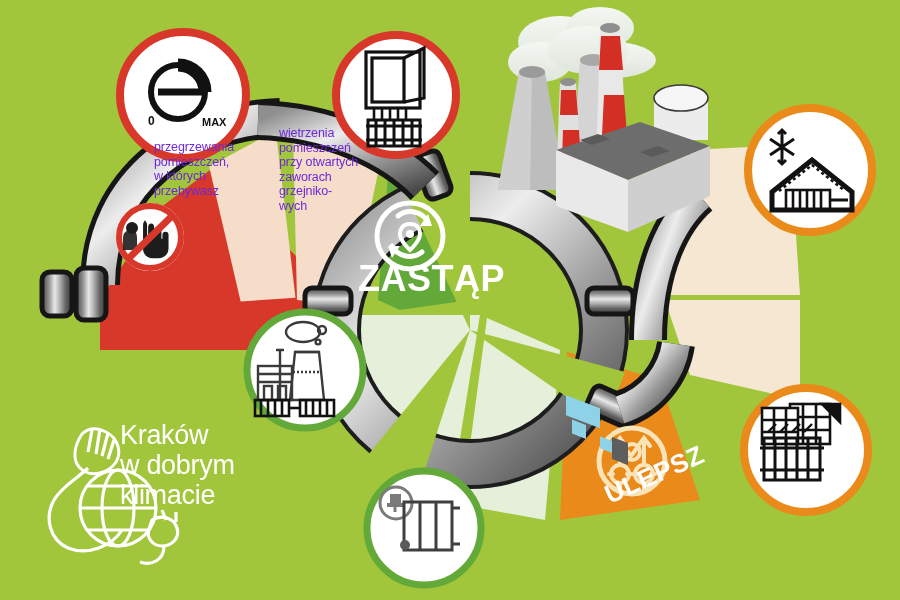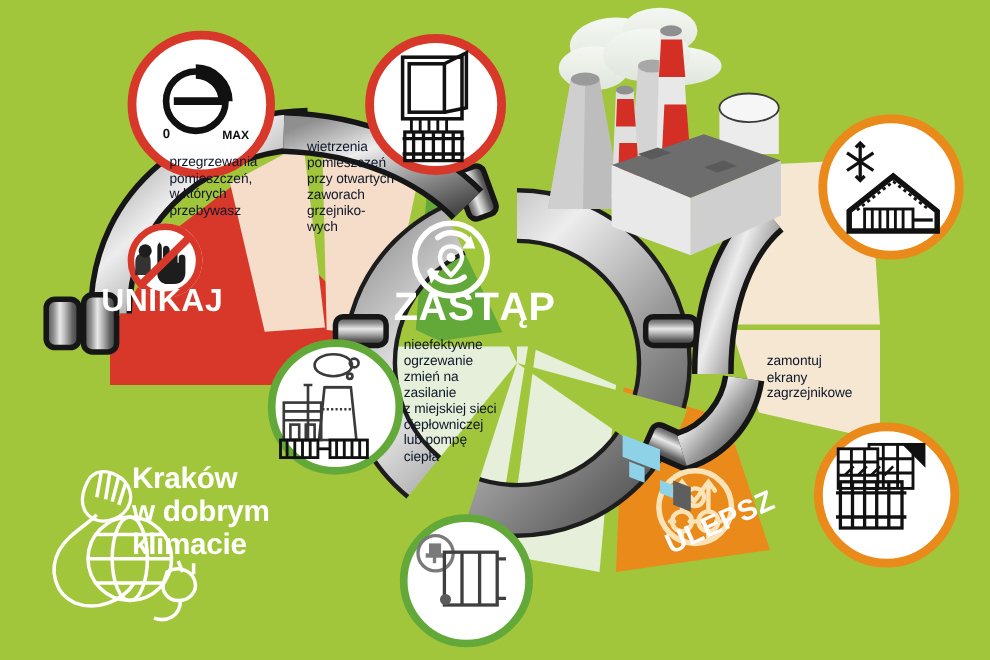--- a/index.html
+++ b/index.html
@@ -10,39 +10,39 @@
     position:relative;
   }
   #stage { position:absolute; inset:0; width:900px; height:600px; }
   svg.layer { position:absolute; left:0; top:0; width:900px; height:600px; }
 
   .wedge-text {
     position:absolute;
     font-family:"Liberation Sans", sans-serif;
     font-size:12.5px;
     line-height:1.16;
-    color:#0f172a;
+    color:#6d28d9;
     white-space:pre-line;
     letter-spacing:-0.1px;
   }
   .wedge-text.ctr { text-align:left; }
   .wedge-text.lft { text-align:left; }
 
   .cat-label {
     position:absolute;
     color:#ffffff;
     font-weight:bold;
     letter-spacing:0.5px;
   }
 
   .logo-text {
     position:absolute;
     color:#ffffff;
     font-size:27px;
-    font-weight:bold;
+    font-weight:normal;
     line-height:1.12;
     white-space:pre-line;
     letter-spacing:-0.3px;
   }
 </style>
 </head>
 <body>
 
 <div id="stage">
 
@@ -356,35 +356,23 @@
 przebywasz</div>
 
   <div class="wedge-text lft" style="left:279px; top:126px; width:110px;">wietrzenia
 pomieszczeń
 przy otwartych
 zaworach
 grzejniko-
 wych</div>
 
 
-  <div class="wedge-text lft" style="left:697px; top:321px; width:125px;">zamontuj
-ekrany
-zagrzejnikowe</div>
-
-  <div class="wedge-text lft" style="left:367px; top:306px; width:118px;">nieefektywne
-ogrzewanie
-zmień na
-zasilanie
-z miejskiej sieci
-ciepłowniczej
-lub pompę
-ciepła</div>
-
-
-  <div class="cat-label" style="left:92px; top:258px; font-size:29px;">UNIKAJ</div>
+
+
+
 
   <div class="cat-label" style="left:358px; top:258px; font-size:36px;">ZASTĄP</div>
 
   <div class="cat-label" style="left:600px; top:482px; font-size:26px; transform:rotate(-24deg); transform-origin:left top;">ULEPSZ</div>
 
   <div class="logo-text" style="left:120px; top:420px; width:180px;">Kraków
 w dobrym
 klimacie</div>
 
 </div>

